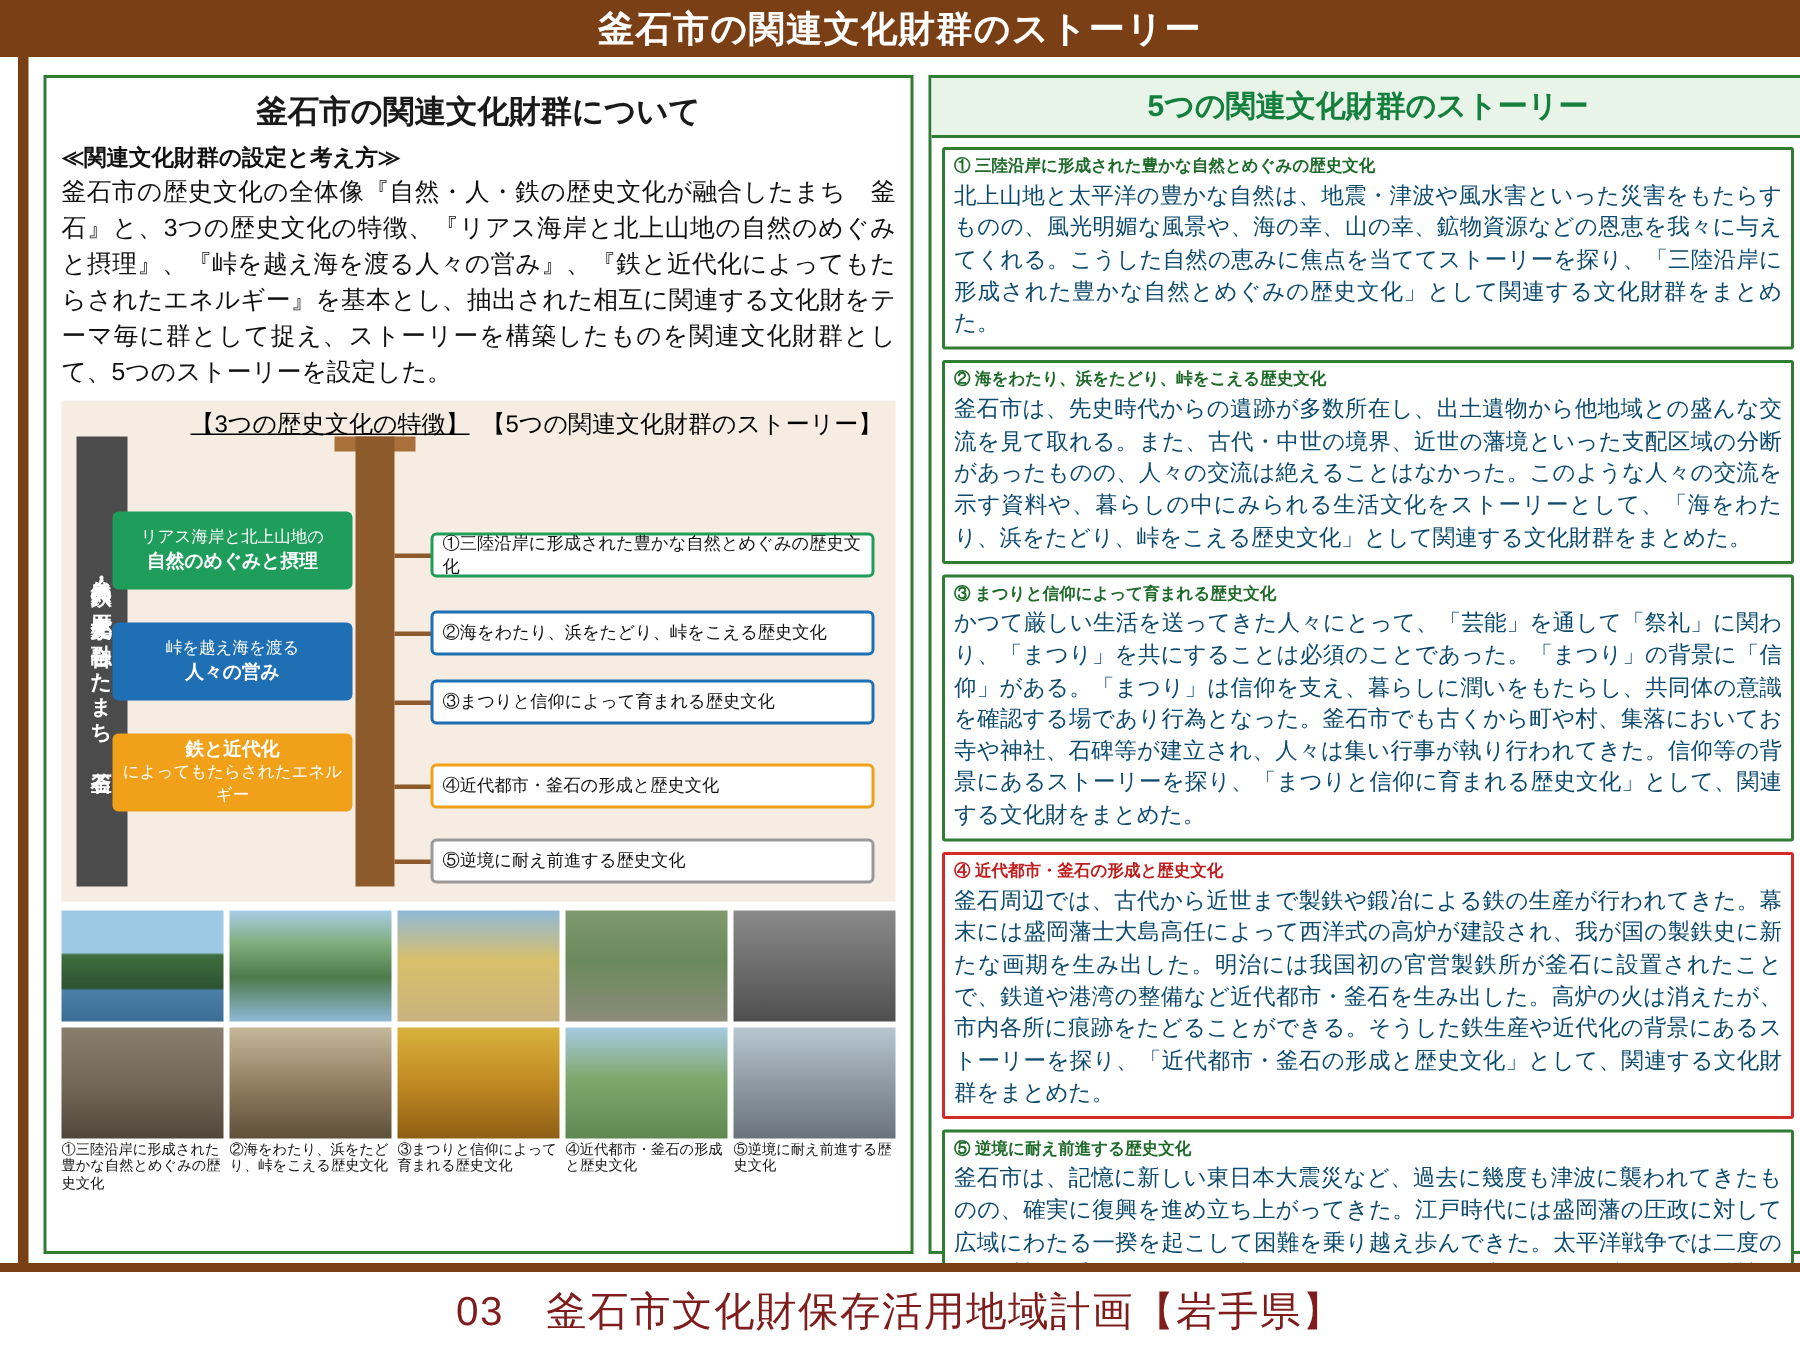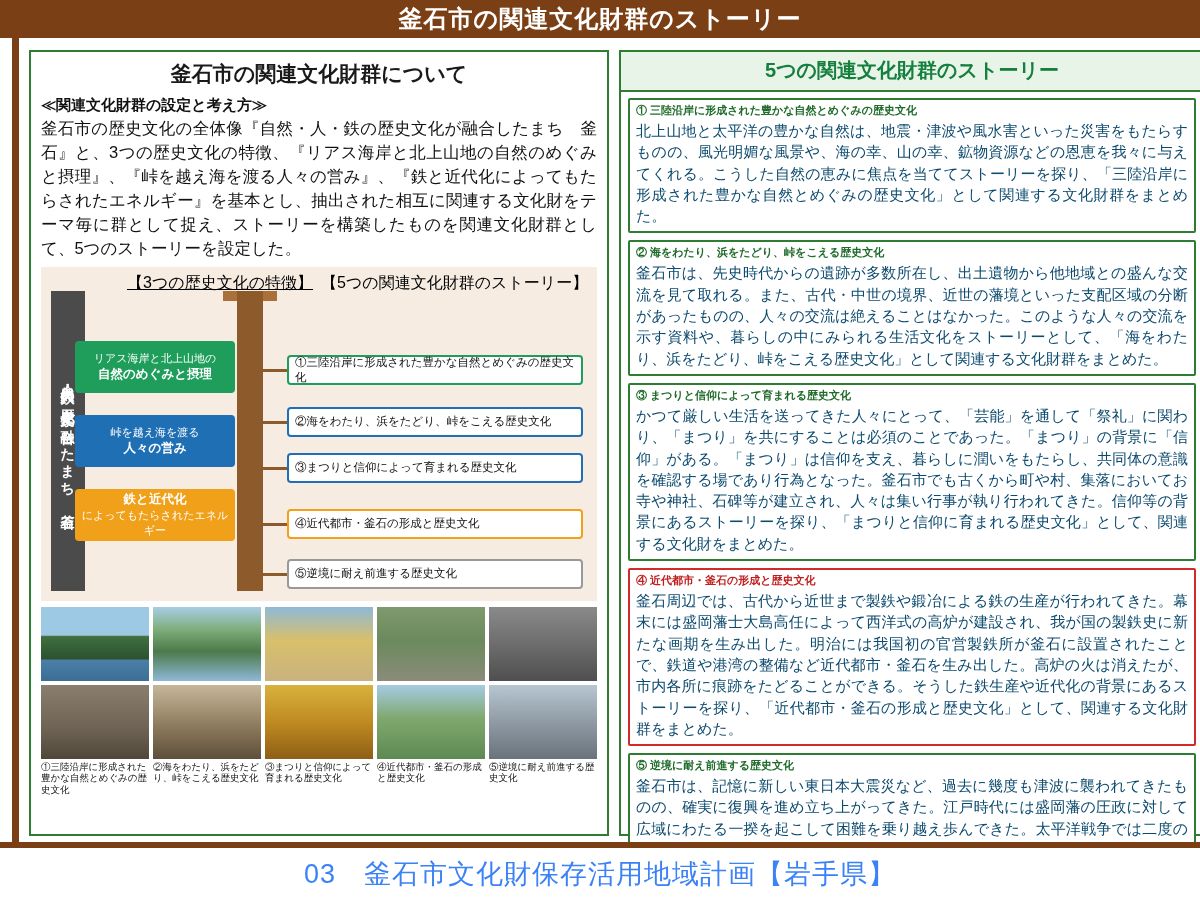--- a/index.html
+++ b/index.html
@@ -211,21 +211,21 @@
   }
   
   .footer {
     position: absolute; left: 0; top: 848px;
     width: 1200px; height: 52px;
     background: #ffffff;
     display: flex; align-items: center; justify-content: center;
   }
   .footer-text {
     font-size: 27px;
-    color: #3b82f6;
+    color: #7f1d1d;
     letter-spacing: 1px;
     text-align: right;
   }
   .bottom-band {
     position: absolute; left: 0; top: 842px; width: 1200px; height: 6px;
     background: #7b3f16;
   }
 </style>
 </head>
 <body>

